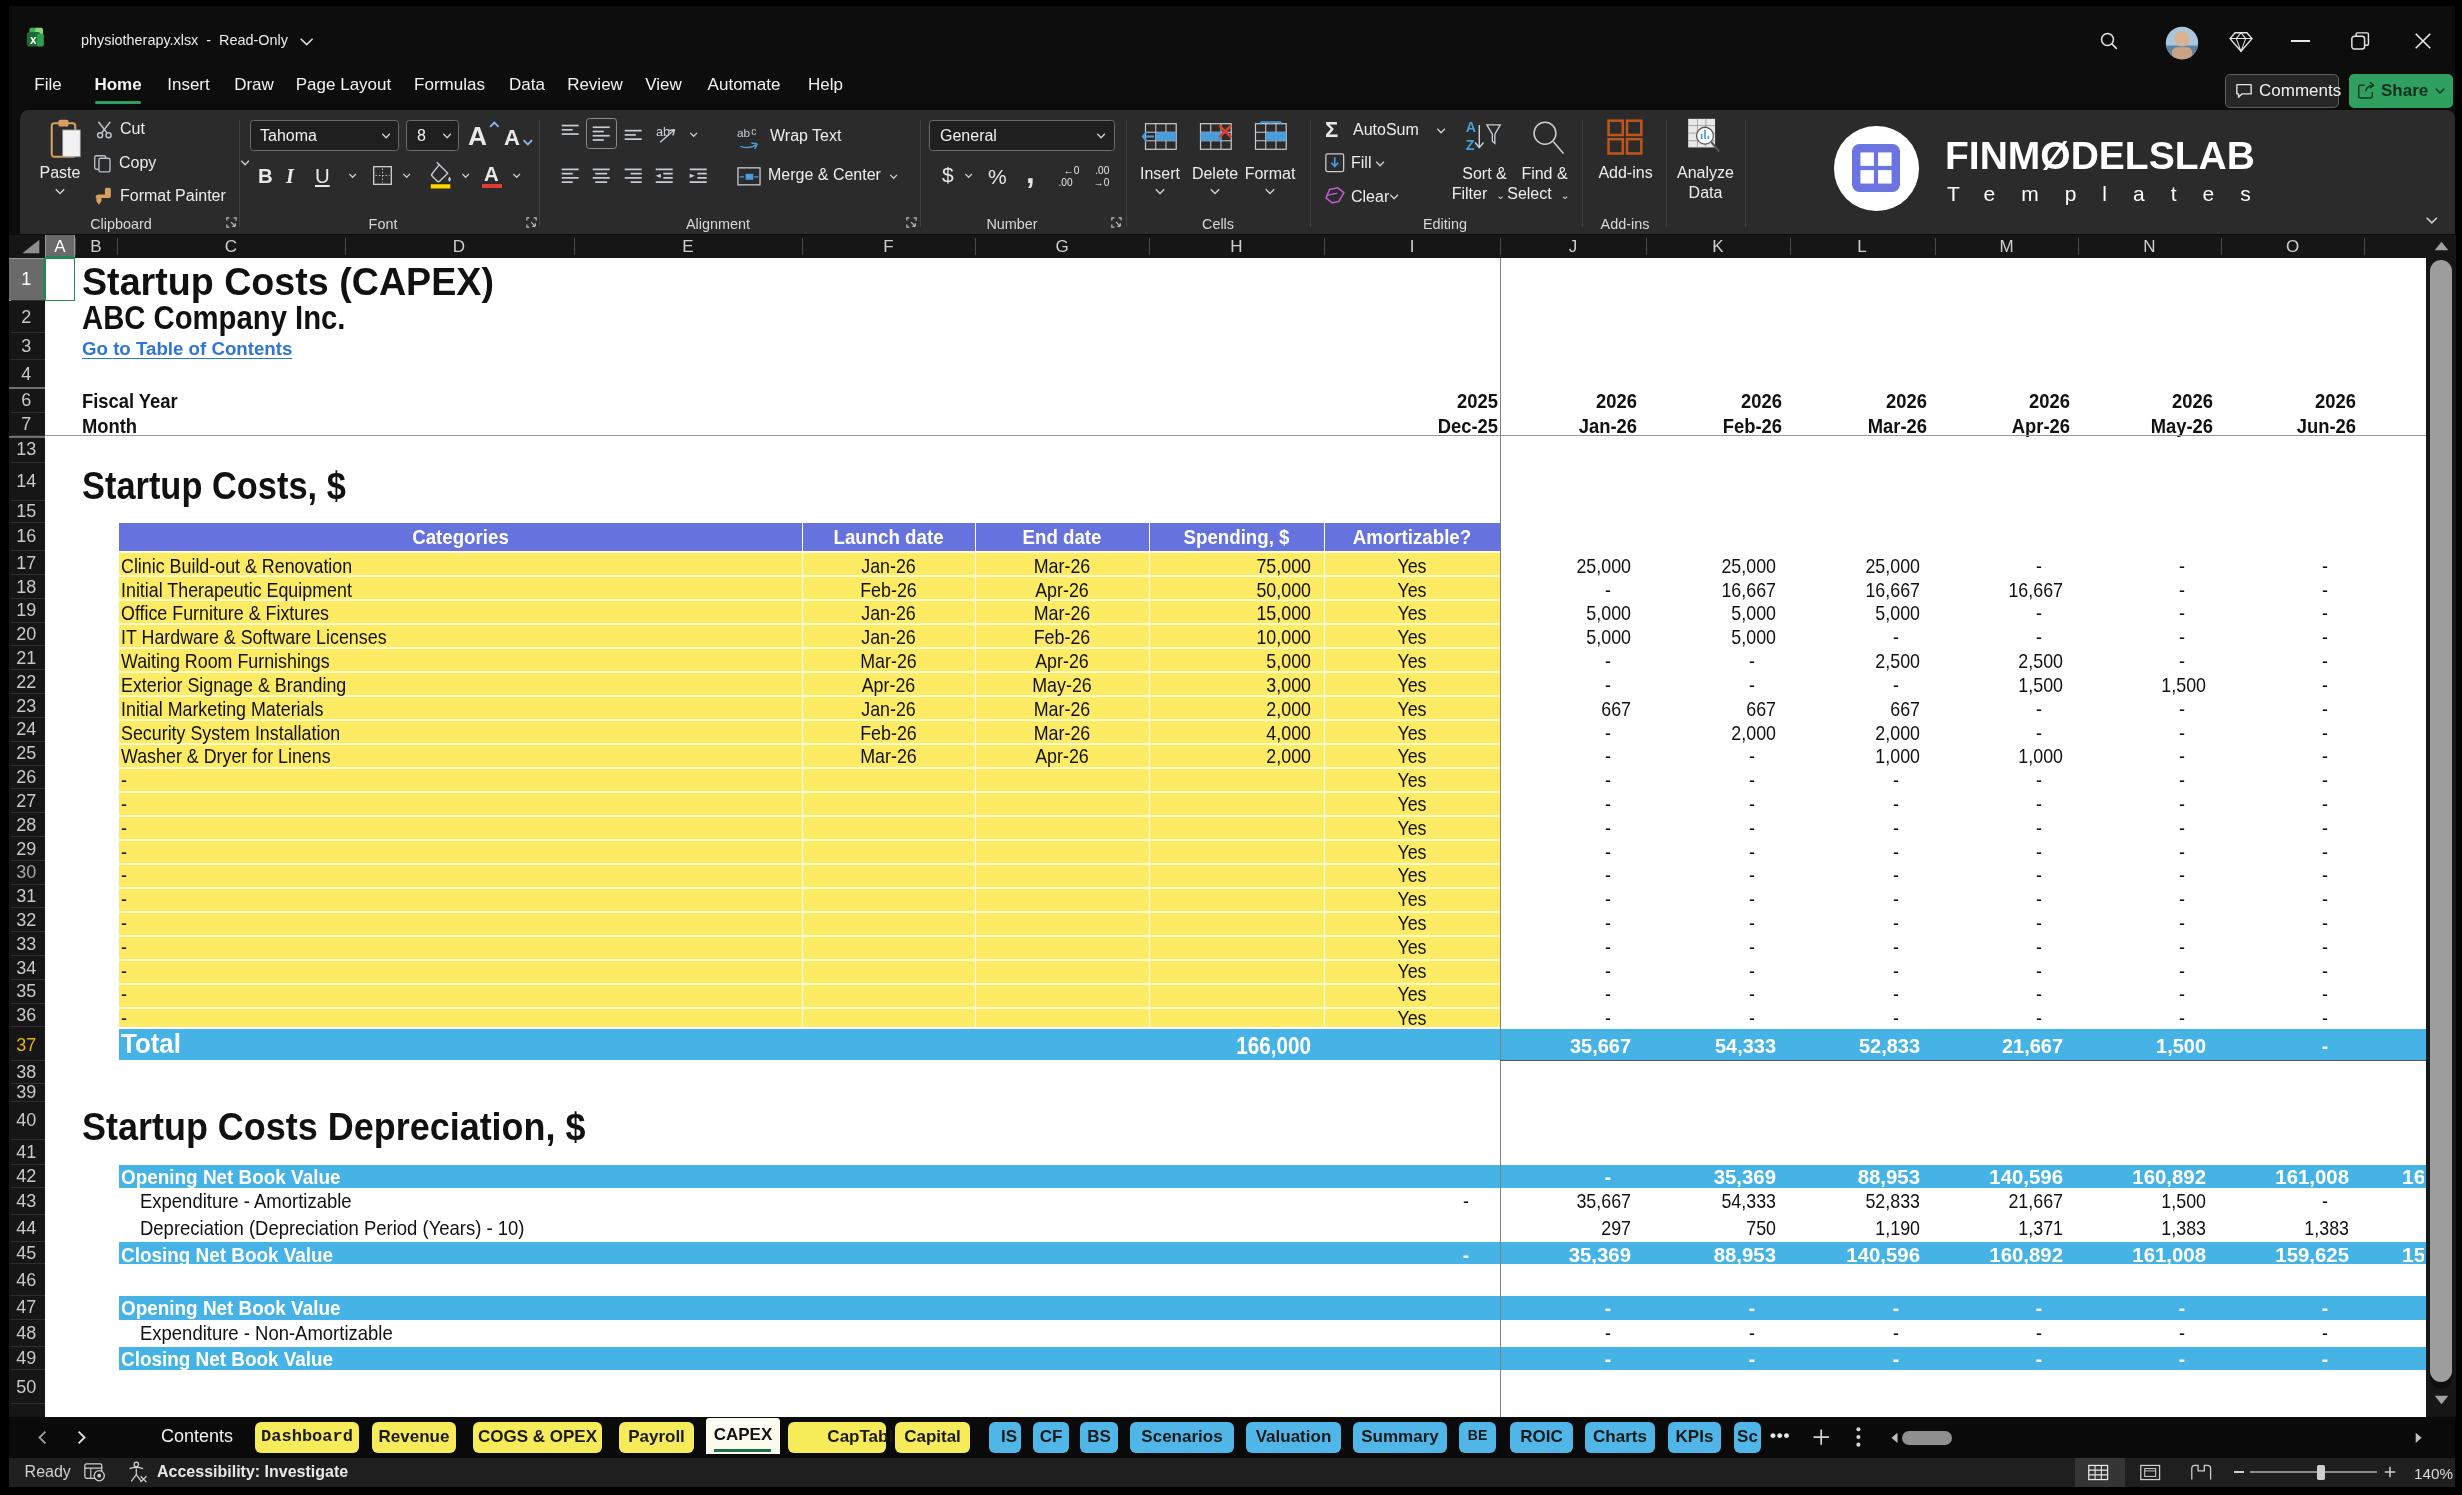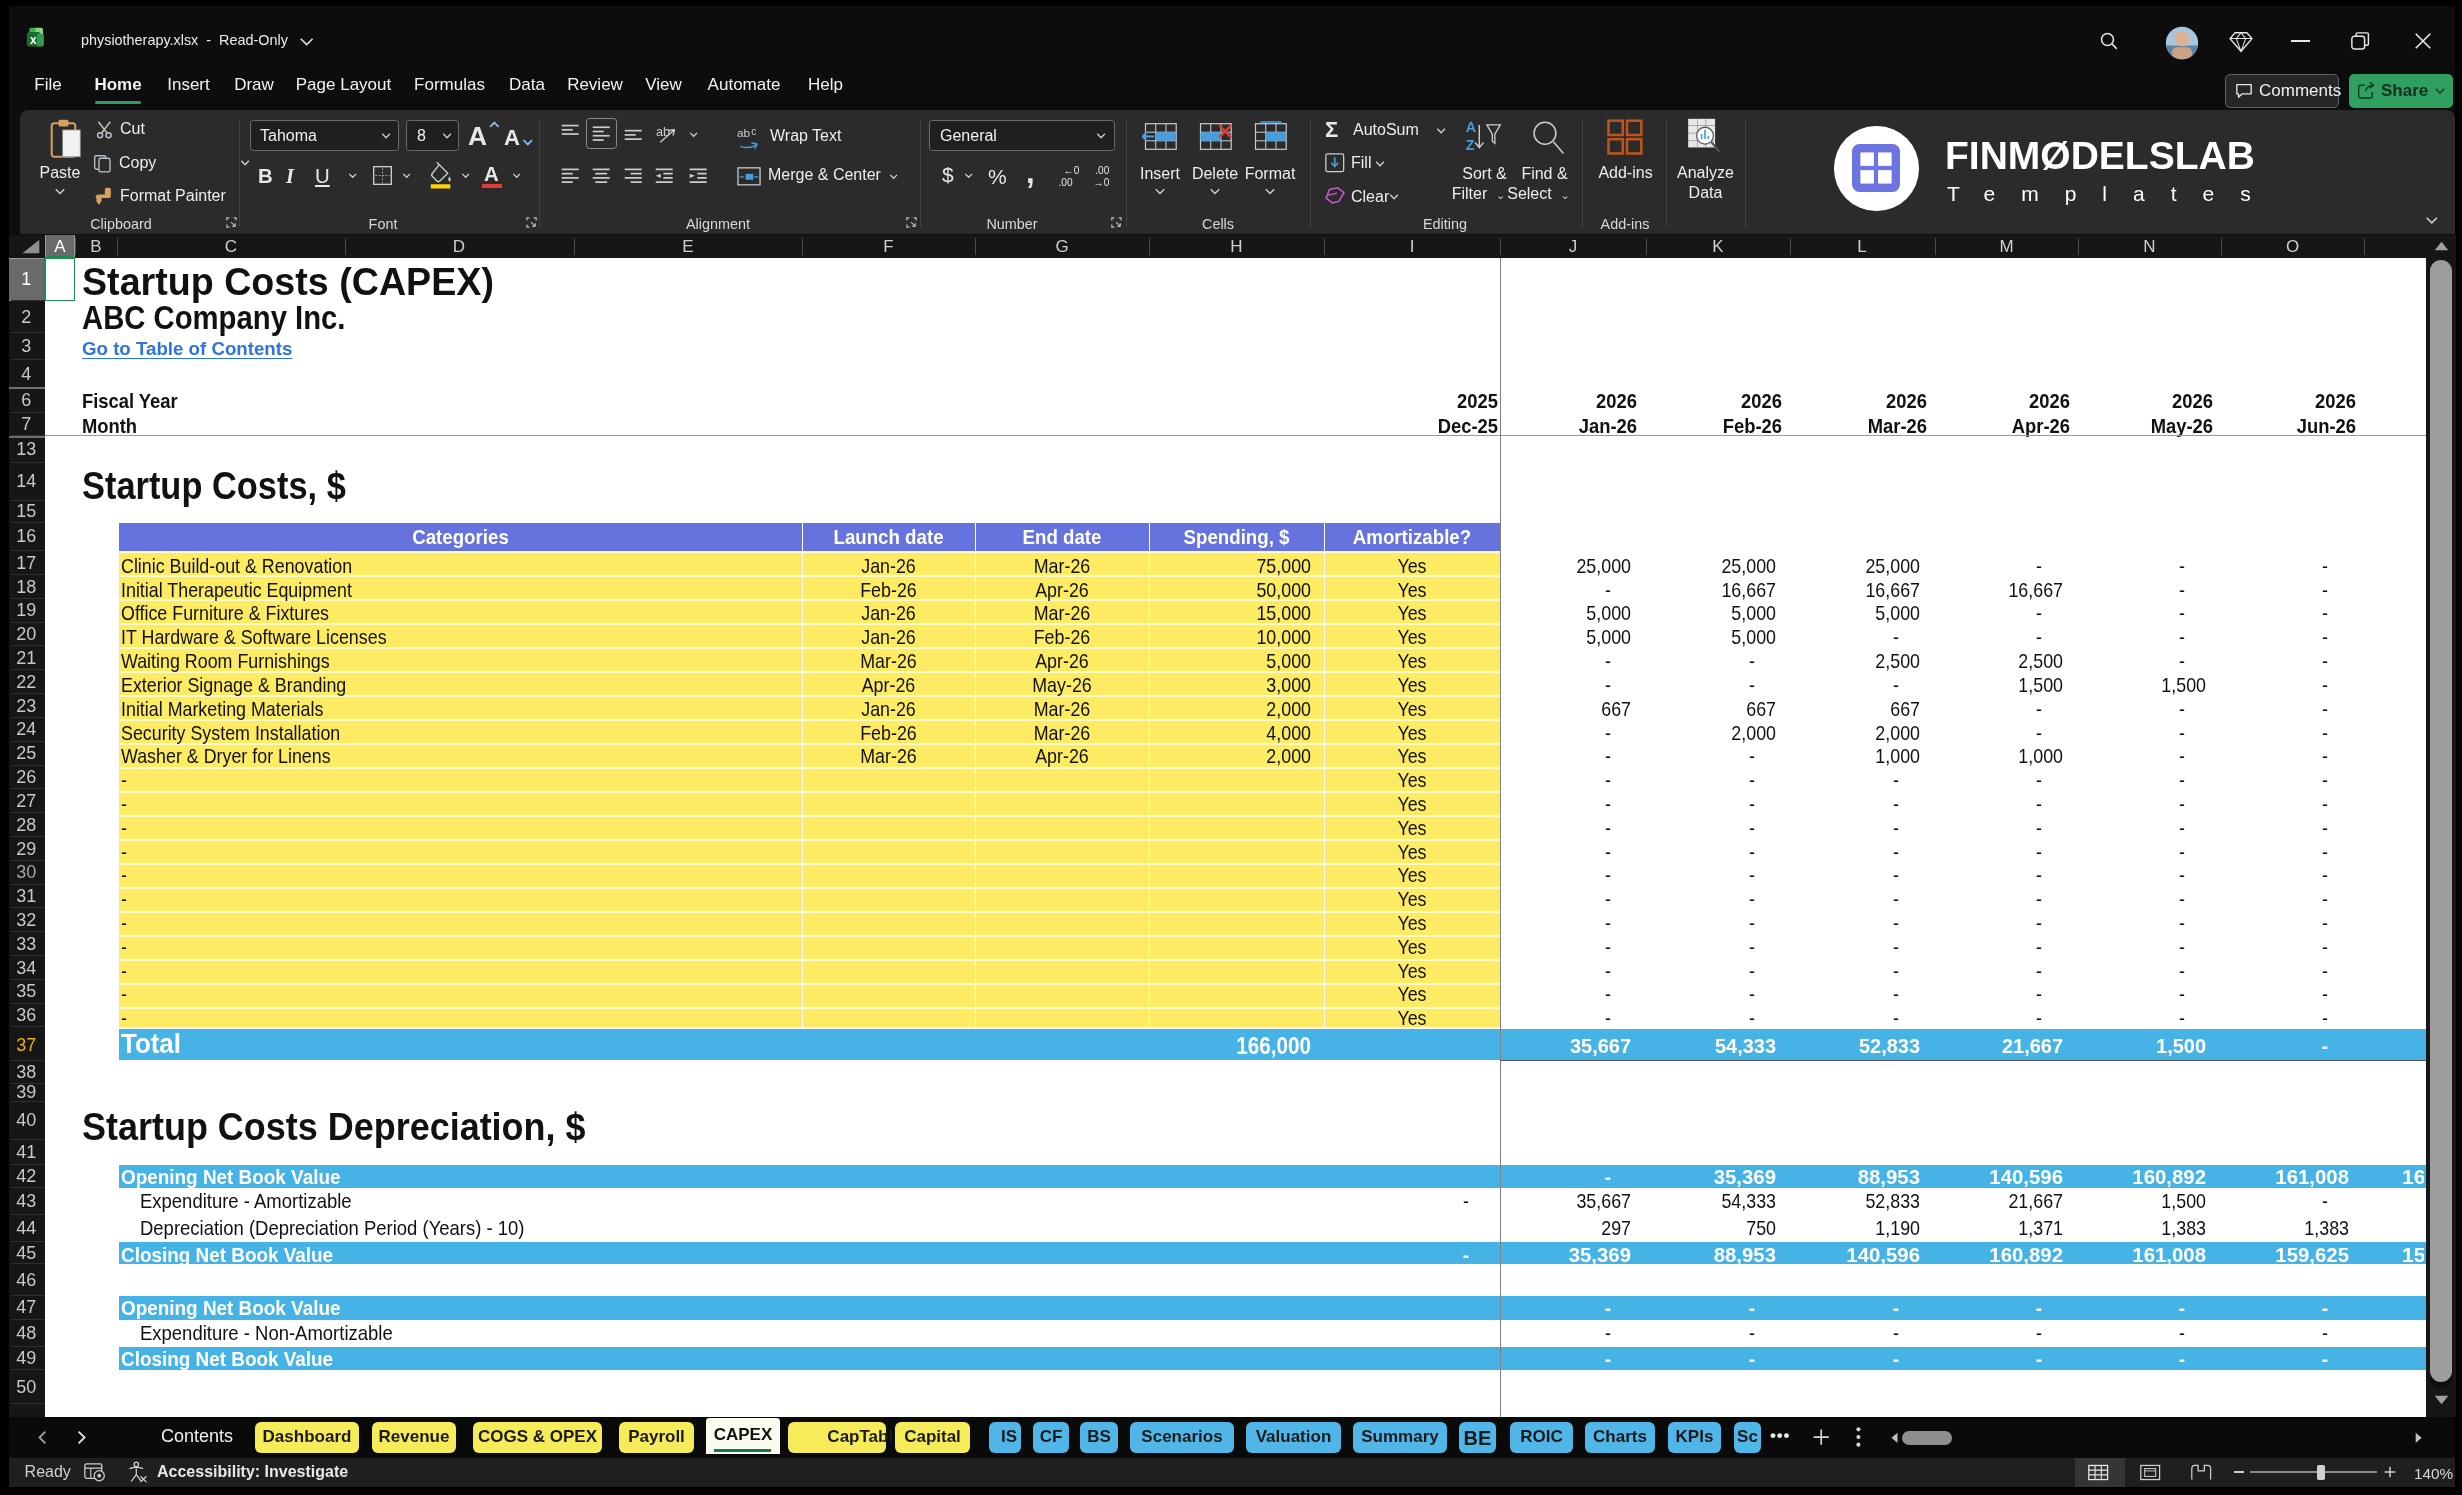--- a/index.html
+++ b/index.html
@@ -806,21 +806,21 @@
 <div class="ab" style="left:9.3px;top:1458px;width:2446px;height:29px;background:#1f1f1f;"></div>
 <div class="ab" style="left:0px;top:1487px;width:2462px;height:8.5px;background:#000;"></div>
 <svg class="ab" style="left:36px;top:1429px" width="12" height="17" viewBox="0 0 14 20">
       <path d="M11 3 L4 10 L11 17" stroke="#9d9d9d" stroke-width="2.2" fill="none"></path>
     </svg>
 <svg class="ab" style="left:76px;top:1429px" width="12" height="17" viewBox="0 0 14 20">
       <path d="M3 3 L10 10 L3 17" stroke="#e0e0e0" stroke-width="2.2" fill="none"></path>
     </svg>
 <div class="tx" style="left:161px;top:1426px;font-size:18px;color:#f0f0f0;">Contents</div>
 <div class="ab" style="left:255px;top:1422px;width:104px;height:31px;background:#f6eb59;border-radius:6px;"></div>
-<div class="ct" style="left:255px;top:1427px;width:104px;font-size:17px;color:#1a1a1a;font-weight:bold;">Dashboard</div>
+<div class="ct" style="left:255px;top:1427px;width:104px;font-size:17px;color:#1a1a1a;font-weight:bold;font-family:Liberation Mono, monospace;">Dashboard</div>
 <div class="ab" style="left:372px;top:1422px;width:84px;height:31px;background:#f6eb59;border-radius:6px;"></div>
 <div class="ct" style="left:372px;top:1427px;width:84px;font-size:17px;color:#1a1a1a;font-weight:bold;">Revenue</div>
 <div class="ab" style="left:473px;top:1422px;width:129px;height:31px;background:#f6eb59;border-radius:6px;"></div>
 <div class="ct" style="left:473px;top:1427px;width:129px;font-size:17px;color:#1a1a1a;font-weight:bold;">COGS &amp; OPEX</div>
 <div class="ab" style="left:619px;top:1422px;width:75px;height:31px;background:#f6eb59;border-radius:6px;"></div>
 <div class="ct" style="left:619px;top:1427px;width:75px;font-size:17px;color:#1a1a1a;font-weight:bold;">Payroll</div>
 <div class="ab" style="left:788px;top:1422px;width:98px;height:31px;background:#f6eb59;border-radius:6px;"></div>
 <div class="ct" style="left:816px;top:1427px;width:98px;font-size:17px;color:#1a1a1a;font-weight:bold;">CapTable</div>
 <div class="ab" style="left:895px;top:1422px;width:75px;height:31px;background:#f6eb59;border-radius:6px;"></div>
 <div class="ct" style="left:895px;top:1427px;width:75px;font-size:17px;color:#1a1a1a;font-weight:bold;">Capital</div>
@@ -830,21 +830,21 @@
 <div class="ct" style="left:1033px;top:1427px;width:36px;font-size:17px;color:#1a1a1a;font-weight:bold;">CF</div>
 <div class="ab" style="left:1080px;top:1422px;width:38px;height:31px;background:#50b6e8;border-radius:6px;"></div>
 <div class="ct" style="left:1080px;top:1427px;width:38px;font-size:17px;color:#1a1a1a;font-weight:bold;">BS</div>
 <div class="ab" style="left:1130px;top:1422px;width:104px;height:31px;background:#50b6e8;border-radius:6px;"></div>
 <div class="ct" style="left:1130px;top:1427px;width:104px;font-size:17px;color:#1a1a1a;font-weight:bold;">Scenarios</div>
 <div class="ab" style="left:1246px;top:1422px;width:95px;height:31px;background:#50b6e8;border-radius:6px;"></div>
 <div class="ct" style="left:1246px;top:1427px;width:95px;font-size:17px;color:#1a1a1a;font-weight:bold;">Valuation</div>
 <div class="ab" style="left:1353px;top:1422px;width:94px;height:31px;background:#50b6e8;border-radius:6px;"></div>
 <div class="ct" style="left:1353px;top:1427px;width:94px;font-size:17px;color:#1a1a1a;font-weight:bold;">Summary</div>
 <div class="ab" style="left:1459px;top:1422px;width:37px;height:31px;background:#50b6e8;border-radius:6px;"></div>
-<div class="ct" style="left:1459px;top:1427px;width:37px;font-size:20px;color:#1a1a1a;font-weight:bold;">BE</div>
+<div class="ct" style="left:1459px;top:1427px;width:37px;font-size:14px;color:#1a1a1a;font-weight:bold;">BE</div>
 <div class="ab" style="left:1510px;top:1422px;width:63px;height:31px;background:#50b6e8;border-radius:6px;"></div>
 <div class="ct" style="left:1510px;top:1427px;width:63px;font-size:17px;color:#1a1a1a;font-weight:bold;">ROIC</div>
 <div class="ab" style="left:1585px;top:1422px;width:70px;height:31px;background:#50b6e8;border-radius:6px;"></div>
 <div class="ct" style="left:1585px;top:1427px;width:70px;font-size:17px;color:#1a1a1a;font-weight:bold;">Charts</div>
 <div class="ab" style="left:1668px;top:1422px;width:53px;height:31px;background:#50b6e8;border-radius:6px;"></div>
 <div class="ct" style="left:1668px;top:1427px;width:53px;font-size:17px;color:#1a1a1a;font-weight:bold;">KPIs</div>
 <div class="ab" style="left:1734px;top:1422px;width:27px;height:31px;background:#50b6e8;border-radius:6px;"></div>
 <div class="ct" style="left:1734px;top:1427px;width:27px;font-size:17px;color:#1a1a1a;font-weight:bold;">Sc</div>
 <div class="ab" style="left:706px;top:1418px;width:74px;height:36px;background:#fbfbf0;border-radius:3.4px 3.4px 0 0;"></div>
 <div class="ct b" style="left:706px;top:1425px;width:74px;font-size:17px;color:#111;">CAPEX</div>

